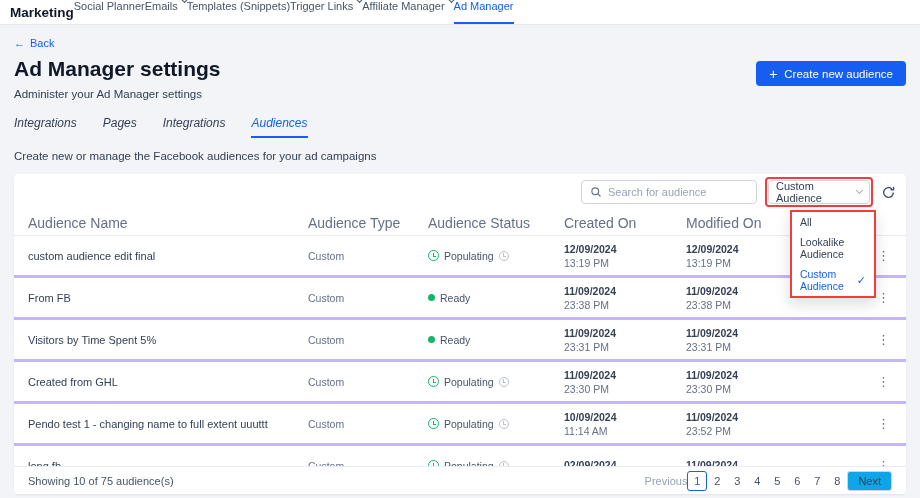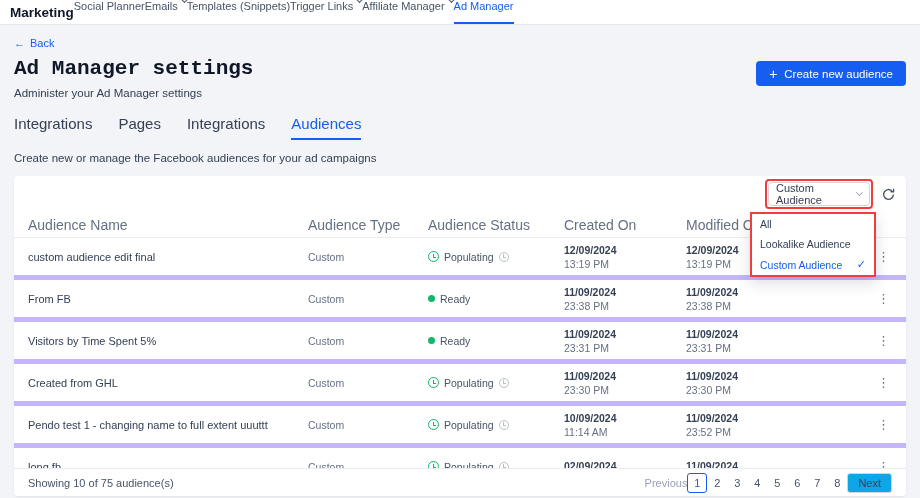--- a/index.html
+++ b/index.html
@@ -14,56 +14,56 @@
   .brand { font-size:13.5px; font-weight:bold; color:#101828; display:flex; align-items:center; }
   .nav-item { display:flex; align-items:flex-start; gap:4px; color:#475467; font-size:11px;
     border-bottom:2px solid transparent; cursor:pointer; }
   .nav-item.active { color:#155eef; border-bottom-color:#155eef; }
   .chev { width:5px; height:5px; border-right:1.2px solid currentColor; border-bottom:1.2px solid currentColor;
     transform:rotate(45deg); display:inline-block; margin-top:-3px; }
   
   .main { padding:0 14px; position:relative; }
   .back { margin-top:12px; color:#155eef; font-size:11px; display:inline-flex; gap:5px; align-items:center; cursor:pointer; }
   .head-row { display:flex; justify-content:space-between; align-items:flex-start; margin-top:8px; }
-  .page-title { font-size:21px; font-weight:bold; color:#101828;font-family:Liberation Mono, monospace; }
+  .page-title { font-size:21px; font-weight:bold; color:#101828; }
   .page-sub { font-size:11.5px; color:#344054; margin-top:7px; }
   .btn-primary { background:#155eef; color:#fff; border:none; border-radius:4px; height:25px;
     padding:0 13px; font-size:11.5px; display:flex; align-items:center; gap:7px; cursor:pointer; margin-top:4px;
     font-family:inherit; }
   .btn-primary .plus { font-size:14px; line-height:1; }
   
   .tabs { display:flex; gap:26px; margin-top:16px; }
-  .tab { font-size:15px; color:#344054; padding-bottom:6px; border-bottom:2px solid transparent; cursor:pointer; }
+  .tab { font-size:12px; color:#344054; padding-bottom:6px; border-bottom:2px solid transparent; cursor:pointer;font-style:italic; }
   .tab.active { color:#155eef; border-bottom-color:#155eef; }
   .desc { margin-top:12px; font-size:11.5px; color:#344054; }
   
   .card { margin-top:12px; background:#fff; border-radius:4px; box-shadow:0 1px 2px rgba(16,24,40,.08);
     height:320px; position:relative; overflow:hidden; }
   .toolbar { display:flex; justify-content:flex-end; align-items:center; gap:8px; padding:6px 10px; height:36px; }
   .searchbox { width:176px; height:24px; border:1px solid #d0d5dd; border-radius:4px;
     display:flex; align-items:center; gap:6px; padding:0 8px; background:#fff; }
   .searchbox input { border:none; outline:none; flex:1; font-size:11px; color:#344054; font-family:inherit; min-width:0; }
   .searchbox input::placeholder { color:#98a2b3; }
   .red-box { border:2px solid #f23d3d; border-radius:4px; padding:1px; }
   .select { width:102px; height:24px; border:1px solid #d0d5dd; border-radius:4px; background:#fff;
     display:flex; align-items:center; justify-content:space-between; padding:0 7px; font-size:11px; color:#344054; cursor:pointer; }
   .select .chev { color:#98a2b3; }
   .icon-btn { background:none; border:none; cursor:pointer; display:flex; align-items:center; padding:0; }
   
-  .dd-panel { position:absolute; top:36px; right:30px; width:126px; background:#fff;
+  .dd-panel { position:absolute; top:36px; right:30px; width:86px; background:#fff;
     border:2px solid #f23d3d; box-shadow:0 6px 14px rgba(16,24,40,.14); z-index:20; }
   .dd-item { padding:4px 8px; font-size:10.5px; color:#344054; cursor:pointer; display:flex;
     justify-content:space-between; align-items:center; }
   .dd-item.selected { color:#155eef; }
   .dd-item .check { color:#155eef; font-size:11px; }
   
   .thead, .trow { display:grid; grid-template-columns:280px 120px 136px 122px 160px 1fr;
     align-items:center; padding:0 12px 0 14px; }
   .thead { height:26px; font-size:14px; color:#667085; border-bottom:1px solid #eaecf0; }
-  .trow { height:42px; border-bottom:5px solid #c4b5fd; font-size:11px; }
+  .trow { height:42px; border-bottom:3px solid #c4b5fd; font-size:11px; }
   .cell.name { color:#344054; padding-right:12px; }
   .cell.type { color:#667085; font-size:10.5px; }
   .cell.status { display:flex; align-items:center; gap:5px; font-size:10.5px; color:#475467; }
   .st-ic { display:inline-block; position:relative; }
   .status.populating .st-ic { width:11px; height:11px; border:1.5px solid #12b76a; border-radius:50%; }
   .status.populating .st-ic::after { content:""; position:absolute; left:3.5px; top:1.5px; width:2.5px; height:3.5px;
     border-left:1.2px solid #12b76a; border-bottom:1.2px solid #12b76a; }
   .status.ready .st-ic { width:7px; height:7px; background:#12b76a; border-radius:50%; }
   .mini-info { display:inline-block; width:10px; height:10px; border:1px solid #b9c0ca; border-radius:50%; position:relative; }
   .mini-info::after { content:""; position:absolute; left:3.5px; top:1.5px; width:2px; height:3px;
@@ -137,20 +137,27 @@
     <div class="tab">Integrations</div>
     <div class="tab active">Audiences</div>
   </div>
 
   <div class="desc">Create new or manage the Facebook audiences for your ad campaigns</div>
 
   
   <div class="card">
 
     <div class="toolbar">
+      <div class="searchbox">
+        <svg width="12" height="12" viewBox="0 0 16 16">
+          <circle cx="7" cy="7" r="4.5" fill="none" stroke="#667085" stroke-width="1.5"></circle>
+          <line x1="10.5" y1="10.5" x2="14" y2="14" stroke="#667085" stroke-width="1.5"></line>
+        </svg>
+        <input placeholder="Search for audience" style="">
+      </div>
       <div class="red-box">
         <div class="select">
           <span>Custom Audience</span>
           <span class="chev"></span>
         </div>
       </div>
       <button class="icon-btn">
         <svg width="15" height="15" viewBox="0 0 16 16">
           <path d="M13.2 8a5.2 5.2 0 1 1-1.6-3.8" fill="none" stroke="#475467" stroke-width="1.5"></path>
           <path d="M13.4 1.8v3.2h-3.2" fill="none" stroke="#475467" stroke-width="1.5"></path>

